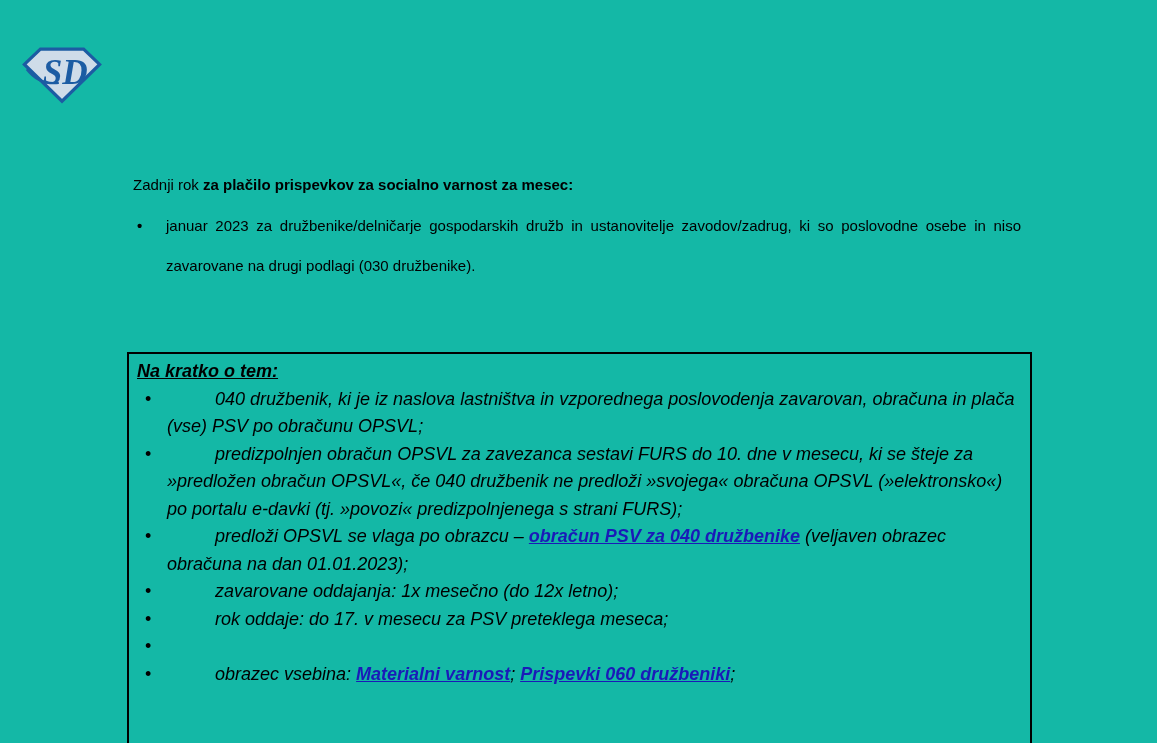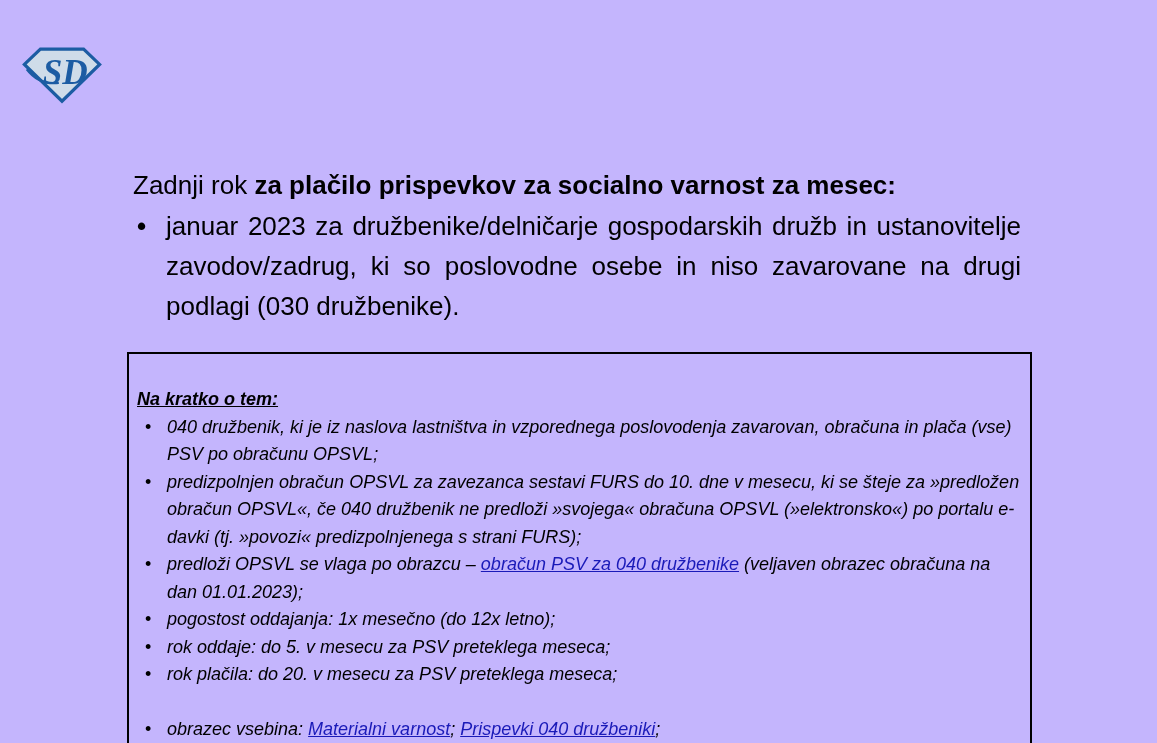--- a/index.html
+++ b/index.html
@@ -1,42 +1,42 @@
 <!DOCTYPE html>
 <html><head>
 <meta charset="utf-8">
 <style>
   * { margin:0; padding:0; box-sizing:border-box; }
   html,body { width:1157px; height:743px; background:#ffffff; overflow:hidden; }
   body { font-family:"Liberation Sans","DejaVu Sans",sans-serif; color:#000; }
-  .page { position:relative; width:1157px; height:743px; background:#c4b5fd; overflow:hidden; }
+  .page { position:relative; width:1157px; height:743px; background:#14b8a6; overflow:hidden; }
 
   .logo { position:absolute; left:22px; top:44px; width:80px; height:60px; }
 
-  .content { position:absolute; left:133px; top:165px; width:888px; font-size:26px; line-height:40px; }
+  .content { position:absolute; left:133px; top:165px; width:888px; font-size:15px; line-height:40px; }
 
   .lead { margin:0; }
   .lead .b { font-weight:bold; }
 
   .main-list { margin-top:1px; }
   .main-item { position:relative; padding-left:33px; text-align:justify; }
   .main-item .marker { position:absolute; left:4px; top:0; font-weight:bold; }
   .main-item .b { font-weight:normal; }
 
   .info-box {
     position:absolute; left:127px; top:352px; width:905px; height:480px;
     border:2px solid #000; padding:4px 9px 8px 8px;
     font-style:italic; font-size:18px; line-height:27.5px;
   }
-  .box-title { font-weight:bold; text-decoration:underline;margin-top:28px; }
+  .box-title { font-weight:bold; text-decoration:underline; }
   .box-item { position:relative; padding-left:30px; }
   .box-item .marker { position:absolute; left:8px; top:0; font-style:normal; }
-  .box-text { text-align:justify; }
+  .box-text { text-align:justify;margin-left:48px; }
   .spacer { height:27.5px; }
-  a.doclink { font-weight:normal; text-decoration:underline; cursor:pointer; }
+  a.doclink { font-weight:bold; text-decoration:underline; cursor:pointer; }
 </style>
 </head>
 <body>
 
 <div class="page">
 
   <svg class="logo" viewBox="0 0 100 74" xmlns="http://www.w3.org/2000/svg">
     <path d="M3,25 L23,6 L77,6 L97,25 L50,71 Z" fill="#cfdce9" stroke="#1c5ca3" stroke-width="4" stroke-linejoin="miter"></path>
     <path d="M6,31 C16,44 30,50 46,48" fill="none" stroke="#1c5ca3" stroke-width="3"></path>
     <text x="26" y="50" font-size="44" font-weight="bold" font-style="italic" font-family="Liberation Serif, serif" fill="#1c5ca3">SD</text>
@@ -51,21 +51,21 @@
       </div>
     </div>
   </div>
 
   <div class="info-box">
     <div class="box-title">Na kratko o tem:</div>
     <div>
         <div class="box-item"><span class="marker">•</span><span class="box-text"><span>040 družbenik, ki je iz naslova lastništva in vzporednega poslovodenja zavarovan, obračuna in plača (vse) PSV po obračunu OPSVL;</span></span></div>
         <div class="box-item"><span class="marker">•</span><span class="box-text"><span>predizpolnjen obračun OPSVL za zavezanca sestavi FURS do 10. dne v mesecu, ki se šteje za »predložen obračun OPSVL«, če 040 družbenik ne predloži »svojega« obračuna OPSVL (»elektronsko«) po portalu e-davki (tj. »povozi« predizpolnjenega s strani FURS);</span></span></div>
         <div class="box-item"><span class="marker">•</span><span class="box-text"><span>predloži OPSVL se vlaga po obrazcu – </span><a class="doclink" href="#" style="color: rgb(26, 26, 184);">obračun PSV za 040 družbenike</a><span> (veljaven obrazec obračuna na dan 01.01.2023);</span></span></div>
-        <div class="box-item"><span class="marker">•</span><span class="box-text"><span>pogostost oddajanja: 1x mesečno (do 12x letno);</span></span></div>
-        <div class="box-item"><span class="marker">•</span><span class="box-text"><span>rok oddaje: do 5. v mesecu za PSV preteklega meseca;</span></span></div>
-        <div class="box-item"><span class="marker">•</span><span class="box-text"><span>rok plačila: do 20. v mesecu za PSV preteklega meseca;</span></span></div>
+        <div class="box-item"><span class="marker">•</span><span class="box-text"><span>zavarovane oddajanja: 1x mesečno (do 12x letno);</span></span></div>
+        <div class="box-item"><span class="marker">•</span><span class="box-text"><span>rok oddaje: do 17. v mesecu za PSV preteklega meseca;</span></span></div>
+        <div class="box-item"><span class="marker">•</span></div>
         <div class="spacer"></div>
-        <div class="box-item"><span class="marker">•</span><span class="box-text"><span>obrazec vsebina: </span><a class="doclink" href="#" style="color: rgb(26, 26, 184);">Materialni varnost</a><span>; </span><a class="doclink" href="#" style="color: rgb(26, 26, 184);">Prispevki 040 družbeniki</a><span>;</span></span></div>
+        <div class="box-item"><span class="marker">•</span><span class="box-text"><span>obrazec vsebina: </span><a class="doclink" href="#" style="color: rgb(26, 26, 184);">Materialni varnost</a><span>; </span><a class="doclink" href="#" style="color: rgb(26, 26, 184);">Prispevki 060 družbeniki</a><span>;</span></span></div>
       </div>
   </div>
 
 </div>
 
 </body></html>

